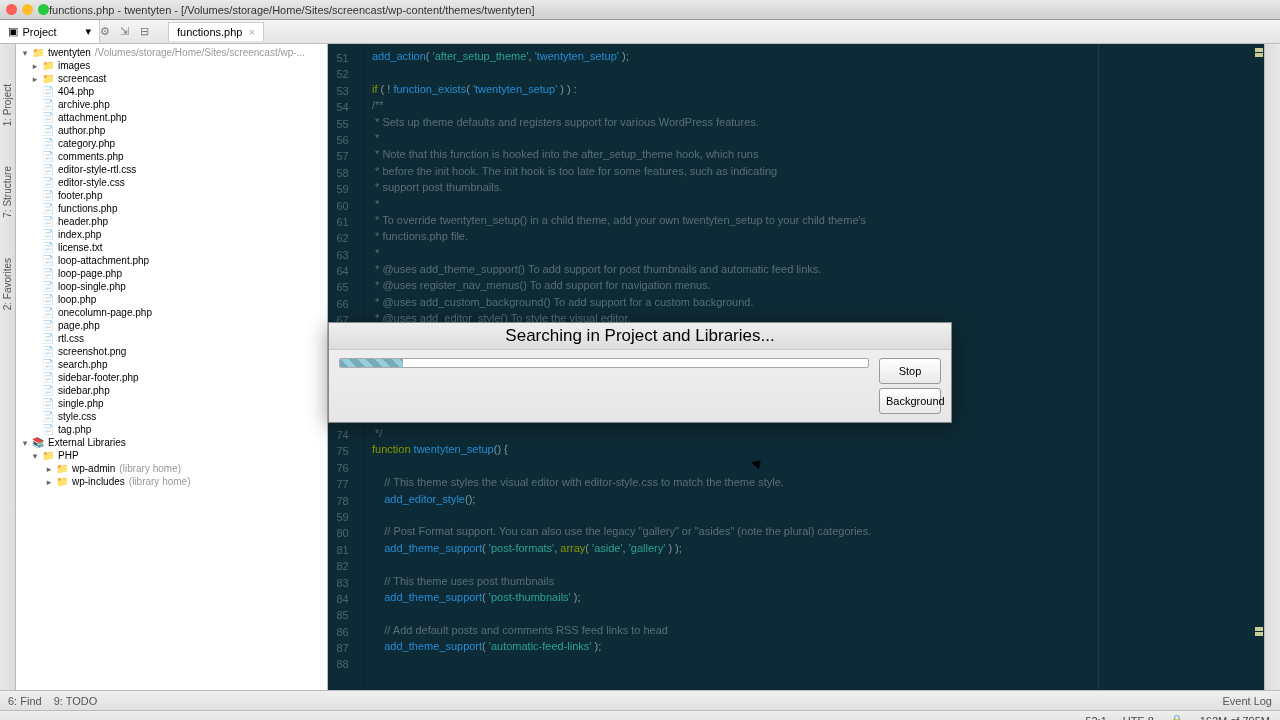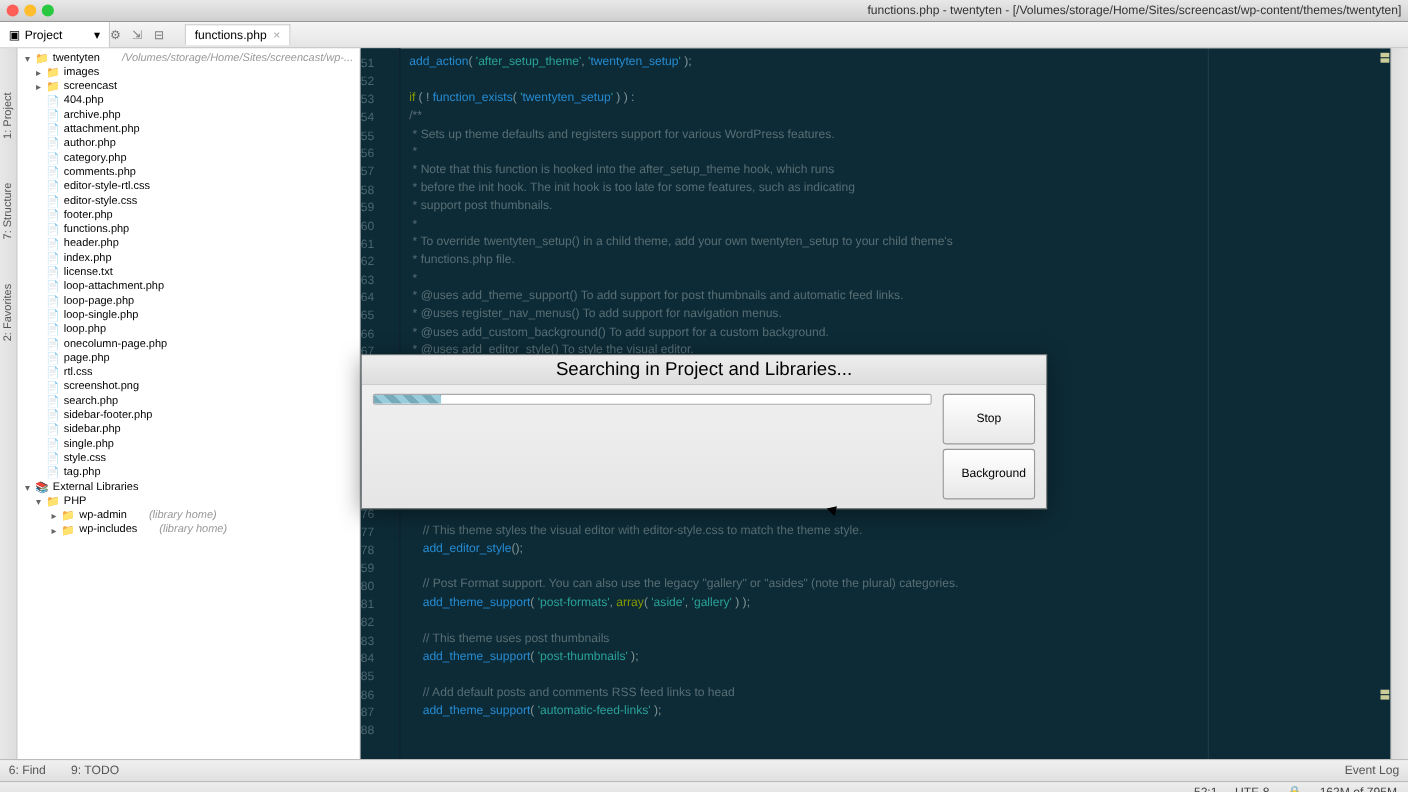--- a/index.html
+++ b/index.html
@@ -1,60 +1,60 @@
 <!DOCTYPE html>
 <html><head>
 <meta charset="utf-8">
 <style>
 * { margin: 0; padding: 0; box-sizing: border-box; font-family: "Lucida Grande", Arial, sans-serif; font-size: 11px; }
 body { width: 1280px; height: 720px; background: #f0f0f0; overflow: hidden; position: relative; }
 .titlebar { height: 20px; background: linear-gradient(#e8e8e8, #d0d0d0); display: flex; align-items: center; padding: 0 6px; border-bottom: 1px solid #999; }
 .traffic { display: flex; gap: 5px; }
 .tl { width: 11px; height: 11px; border-radius: 50%; }
 .tl.r { background: #ff5f57; } .tl.y { background: #ffbd2e; } .tl.g { background: #28c940; }
-.titlebar .title { flex: 1; text-align: right; font-size: 11px; color: #333; }
+.titlebar .title { flex: 1; text-align: left; font-size: 11px; color: #333; }
 .toolbar { height: 24px; background: linear-gradient(#f5f5f5, #e5e5e5); border-bottom: 1px solid #bbb; display: flex; align-items: center; }
 .proj-tab { display: flex; align-items: center; padding: 0 8px; gap: 4px; background: #fff; height: 100%; border-right: 1px solid #ccc; min-width: 100px; }
 .tool-icons { margin-left: auto; display: flex; gap: 6px; padding-right: 6px; }
 .tico { width: 14px; height: 14px; opacity: 0.5; }
 .editor-tabs { flex: 1; display: flex; align-items: center; padding-left: 8px; }
 .etab { padding: 3px 8px; background: #fff; border: 1px solid #ccc; border-bottom: none; font-size: 11px; display: flex; gap: 6px; }
 .etab .x { color: #aaa; }
 .main { display: flex; height: 646px; }
 .leftgutter { width: 16px; background: linear-gradient(90deg,#e8e8e8,#ddd); border-right: 1px solid #bbb; display: flex; flex-direction: column; align-items: center; padding-top: 40px; gap: 40px; }
 .vtxt { writing-mode: vertical-rl; transform: rotate(180deg); font-size: 10px; color: #555; }
 .sidebar { width: 312px; background: #fff; border-right: 1px solid #bbb; overflow-y: auto; }
 .tree { padding: 2px 0; }
 .tnode { display: flex; align-items: center; height: 13px; padding-left: 4px; white-space: nowrap; }
 .tnode .exp { width: 10px; text-align: center; font-size: 9px; color: #666; }
 .tnode .ico { width: 14px; margin: 0 2px; font-size: 10px; }
 .tnode .name { font-size: 10px; }
-.tnode .path { color: #999; font-size: 10px; margin-left: 20px; font-style: italic; }
+.tnode .path { color: #999; font-size: 10px; margin-left: 4px; }
 .d1 { padding-left: 14px; } .d2 { padding-left: 28px; }
 .editor { flex: 1; background: #0d2b36; color: #839496; font-family: Monaco, monospace; font-size: 11px; position: relative; display: flex; }
-.gutter { width: 36px; background: #0d2b36; text-align: left; padding: 6px 6px 0 0; color: #4a6670; border-right: 1px solid #123; }
+.gutter { width: 36px; background: #0d2b36; text-align: center; padding: 6px 6px 0 0; color: #4a6670; border-right: 1px solid #123; }
 .gutter div { height: 16.4px; line-height: 16.4px; }
 .code { flex: 1; padding: 4px 0 0 8px; line-height: 16.4px; white-space: pre; }
 .code div { height: 16.4px; }
 .kw { color: #859900; } .str { color: #2aa198; } .fn { color: #268bd2; } .cm { color: #586e75; }
 .rightgutter { width: 16px; background: linear-gradient(90deg,#ddd,#e8e8e8); border-left: 1px solid #bbb; }
 .ruler { position: absolute; top: 0; bottom: 0; left: 770px; width: 1px; background: rgba(255,255,255,0.08); }
 .markstrip { position: absolute; right: 0; top: 0; width: 10px; height: 100%; }
 .mark { width: 8px; height: 4px; background: #cc9; margin: 1px; }
 .dialog { position: absolute; left: 328px; top: 322px; width: 624px; background: linear-gradient(#f2f2f2,#e6e6e6); border: 1px solid #888; box-shadow: 0 4px 20px rgba(0,0,0,0.4); }
 .dlg-title { text-align: center; padding: 3px; font-size: 17px; border-bottom: 1px solid #ccc; background: linear-gradient(#eee,#ddd); }
 .dlg-body { padding: 8px 10px; display: flex; gap: 10px; }
 .dlg-left { flex: 1; }
 .dlg-msg { font-size: 11px; margin-bottom: 6px; }
 .progress { height: 10px; background: #fff; border: 1px solid #aaa; border-radius: 2px; overflow: hidden; margin-bottom: 6px; }
 .progress-bar { width: 12%; height: 100%; background: repeating-linear-gradient(45deg,#7ab,#7ab 6px,#9cd 6px,#9cd 12px); }
 .dlg-status { font-size: 11px; color: #444; }
 .dlg-btns { display: flex; flex-direction: column; gap: 4px; }
-.dlg-btns button { width: 84px; padding: 16px; background: linear-gradient(#fff,#e8e8e8); border: 1px solid #999; border-radius: 3px; font-size: 11px; }
-.bottombar { height: 20px; background: linear-gradient(#f0f0f0,#e0e0e0); border-top: 1px solid #bbb; display: flex; align-items: center; padding: 0 8px; gap: 23px; font-size: 10px; color: #555; }
+.dlg-btns button { width: 62px; padding: 6px; background: linear-gradient(#fff,#e8e8e8); border: 1px solid #999; border-radius: 3px; font-size: 11px; }
+.bottombar { height: 20px; background: linear-gradient(#f0f0f0,#e0e0e0); border-top: 1px solid #bbb; display: flex; align-items: center; padding: 0 8px; gap: 12px; font-size: 10px; color: #555; }
 .statusbar { height: 20px; background: linear-gradient(#eee,#ddd); border-top: 1px solid #bbb; display: flex; align-items: center; padding: 0 10px; gap: 16px; font-size: 10px; color: #444; }
 .statusbar .right { margin-left: auto; display: flex; gap: 16px; align-items: center; }
 .cursor-arrow { position: absolute; left: 754px; top: 458px; width: 12px; height: 16px; pointer-events: none; }
 .cursor-arrow::before { content: ""; position: absolute; border-left: 8px solid #000; border-top: 5px solid transparent; border-bottom: 5px solid transparent; transform: rotate(-45deg); }
 </style>
 </head>
 <body>
 
 <div class="titlebar">
   <div class="traffic">

